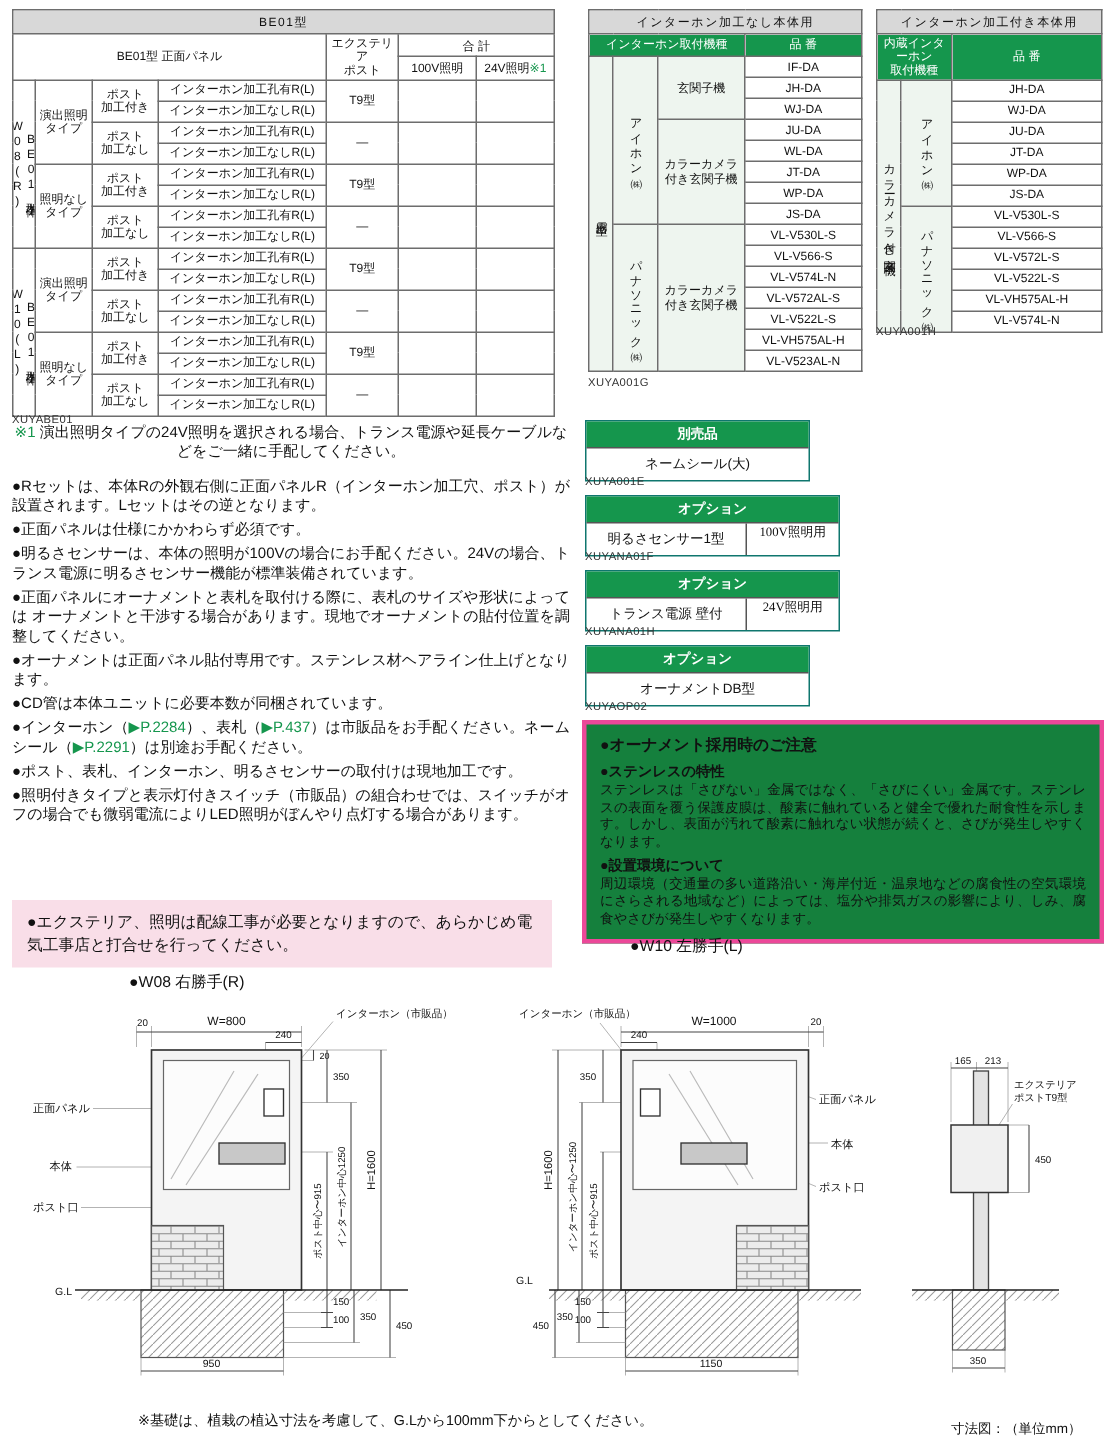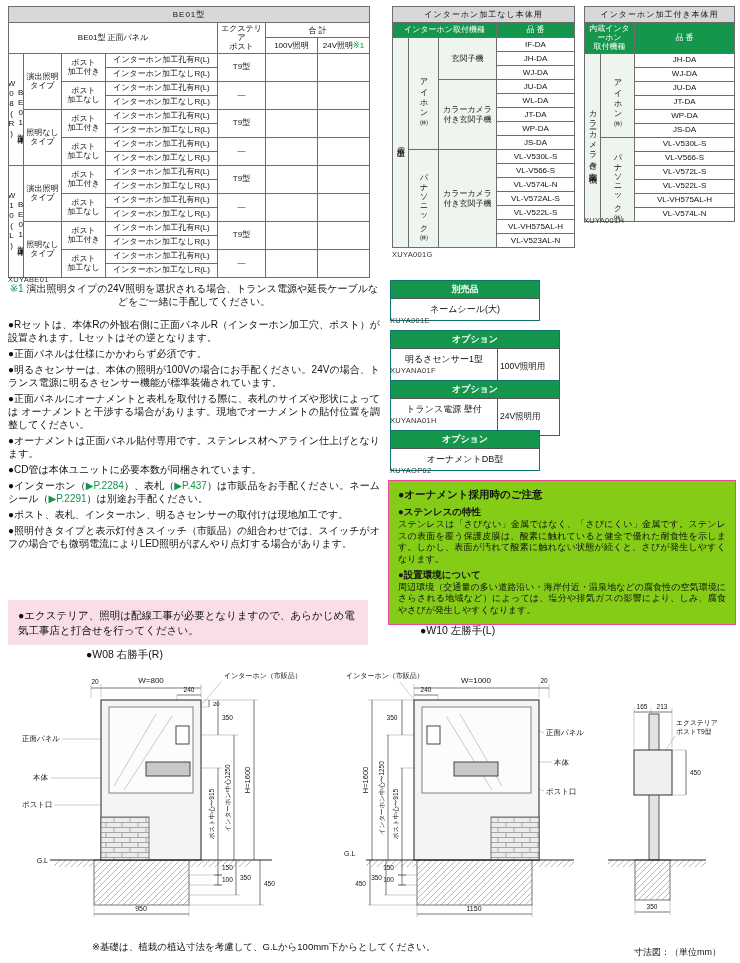--- a/index.html
+++ b/index.html
@@ -26,22 +26,22 @@
   .green { color:#15964d; }
   .glink { color:#15964d; }
   .code { font-size:7.5px; color:#333; letter-spacing:0.3px; }
   .note1 { width:372px; font-size:10px; line-height:1.3;text-align:center; }
   .notes { width:372px; }
   .note-item { font-size:10px; line-height:1.3; margin-bottom:3px; text-align:justify; }
   .optbox { border:1px solid #0f766e; background:#fff; }
   .opthead { background:#15964d; color:#fff; font-size:9px; font-weight:bold; text-align:center; padding:2px 0; }
   .optrow { display:flex; border-top:1px solid #555; }
   .optname { flex:1; font-size:9px; text-align:center; padding:4px 2px; }
-  .optnote { width:62px; border-left:1px solid #555; font-size:8.5px; padding:12px 2px; }
-  .cautionbox { width:348px; border:1px solid #ec4899; padding:7px 9px; background:#84cc16; }
+  .optnote { width:62px; border-left:1px solid #555; font-size:8.5px; text-align:center; padding:0 2px;font-family:Liberation Serif, serif; }
+  .cautionbox { width:348px; border:3px solid #ec4899; padding:7px 9px; background:#15803d; }
   .ctitle { font-size:10.5px; font-weight:bold; margin-bottom:4px; }
   .chead { font-size:9.5px; font-weight:bold; margin-top:3px; }
   .cbody { font-size:9px; line-height:1.3; text-align:justify; }
   .pinkbox { width:360px; background:#f9dee8; padding:8px 10px; font-size:10.5px; line-height:1.4; }
   .dtitle { font-size:10.5px; }
   .smallnote { font-size:9.5px; }
   .unitnote { font-size:9px; }
   svg text { fill:#111; font-family:"Liberation Sans","DejaVu Sans",sans-serif; }
   .dim { stroke:#444; stroke-width:0.7; fill:none; }
   .ext { stroke:#9a9a9a; stroke-width:0.5; fill:none; }

